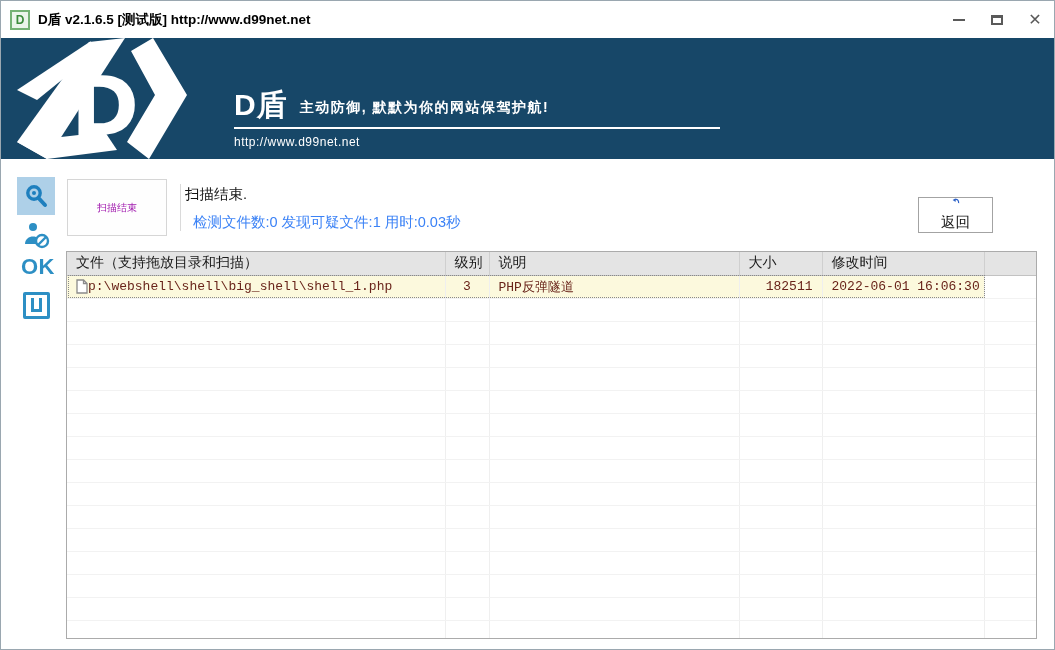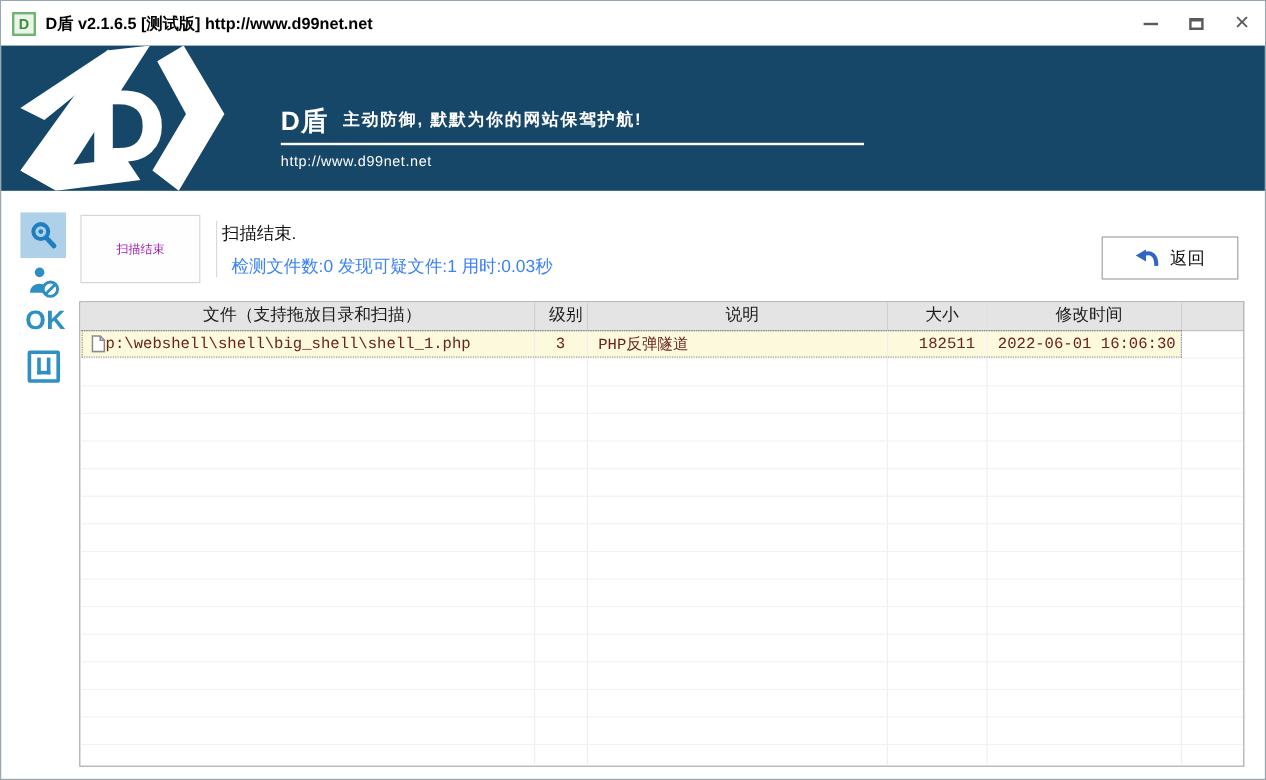--- a/index.html
+++ b/index.html
@@ -16,44 +16,44 @@
   .ctrl { width:38px; height:37px; display:flex; align-items:center; justify-content:center; cursor:default; }
   .glyph-min { width:12px; height:2px; background:#5a5a5a; }
   .glyph-max { width:12px; height:10px; border:2px solid #5a5a5a; border-top-width:3px; }
   .glyph-close { font-size:16px; color:#5a5a5a; line-height:1; }
 
   
   .banner { position:absolute; top:37px; left:0; right:0; height:121px; background:#174768; overflow:hidden; color:#fff; }
   .logo-svg { position:absolute; left:2px; top:0; }
   .brand-area { position:absolute; left:233px; top:52px; }
   .brand-row { display:flex; align-items:flex-end; }
-  .brand-name { font-size:22px; font-weight:bold; line-height:1; letter-spacing:1px; }
+  .brand-name { font-size:30px; font-weight:bold; line-height:1; letter-spacing:1px; }
   .brand-slogan { font-size:14px; font-weight:bold; margin-left:12px; padding-bottom:3px; letter-spacing:1.5px; }
   .brand-divider { width:486px; height:2px; background:#fff; margin-top:7px; }
   .brand-url { font-size:12px; font-weight:normal; margin-top:6px; letter-spacing:0.5px; }
 
   
   .search-btn { position:absolute; left:16px; top:176px; width:38px; height:38px; background:#aed0e8; display:flex; align-items:center; justify-content:center; }
   .person-icon { position:absolute; left:21px; top:220px; }
   .ok-label { position:absolute; left:20px; top:253px; font-size:22px; font-weight:bold; color:#2d8fc4; letter-spacing:0.5px; }
   .box-icon { position:absolute; left:22px; top:291px; width:27px; height:27px; border:3px solid #2d8fc4; border-radius:2px; display:flex; justify-content:center; }
   .box-icon-inner { width:11px; height:14px; border:3px solid #2d8fc4; border-top:none; margin-top:3px; }
 
   
   .scan-end-btn { position:absolute; left:66px; top:178px; width:100px; height:57px; border:1px solid #d6d6d6; background:#fefefe; color:#a21caf; font-size:10px; font-family:Liberation Sans, sans-serif; }
   .toolbar-divider { position:absolute; left:179px; top:183px; width:1px; height:47px; background:#dadada; }
   .status-line1 { position:absolute; left:184px; top:184px; font-size:14.5px; color:#151515; }
   .status-line2 { position:absolute; left:192px; top:212px; font-size:14.5px; color:#3b82f6; }
-  .back-btn { position:absolute; left:917px; top:196px; width:114px; height:36px; border:1px solid #a3a3a3; background:#fff; display:flex; align-items:center; justify-content:center; gap:9px; font-size:14.5px; color:#111; font-family:"Liberation Sans",sans-serif; }
+  .back-btn { position:absolute; left:917px; top:196px; width:75px; height:36px; border:1px solid #a3a3a3; background:#fff; display:flex; align-items:center; justify-content:center; gap:9px; font-size:14.5px; color:#111; font-family:"Liberation Sans",sans-serif;flex-direction:column; }
 
   
   .table-wrap { position:absolute; left:65px; top:250px; width:971px; height:388px; border:1px solid #ababab; overflow:hidden; background:#fff; }
   table { border-collapse:collapse; table-layout:fixed; width:969px; }
   col.c0{width:378px;} col.c1{width:44px;} col.c2{width:250px;} col.c3{width:83px;} col.c4{width:162px;} col.c5{width:52px;}
-  th { background:#e4e4e4; height:23px; font-weight:normal; font-size:14px; text-align:center; padding:0 0 0 9px; border-right:1px solid #cfcfcf; border-bottom:1px solid #c2c2c2; color:#1a1a1a; white-space:nowrap; overflow:hidden; }
+  th { background:#e4e4e4; height:23px; font-weight:normal; font-size:14px; text-align:left; padding:0 0 0 9px; border-right:1px solid #cfcfcf; border-bottom:1px solid #c2c2c2; color:#1a1a1a; white-space:nowrap; overflow:hidden; }
   th:last-child { border-right:none; }
   td { height:23px; font-size:13px; border-right:1px solid #efefef; border-bottom:1px solid #f2f2f2; padding:0 0 0 9px; white-space:nowrap; overflow:hidden; color:#333; }
   td:last-child { border-right:none; }
   tr.data-row td { background:#fcf9dd; color:#69241a; font-family:"Liberation Mono", monospace; font-size:13px; }
   tr.data-row td.c5 { background:#fff; }
   td.center { text-align:center; padding-left:0; }
   td.right { text-align:right; padding-right:9px; }
   .file-cell-inner { display:flex; align-items:center; gap:0; }
   .row-focus { position:absolute; left:1px; top:23px; width:917px; height:23px; border:1px dotted #8a8a8a; pointer-events:none; }
 

